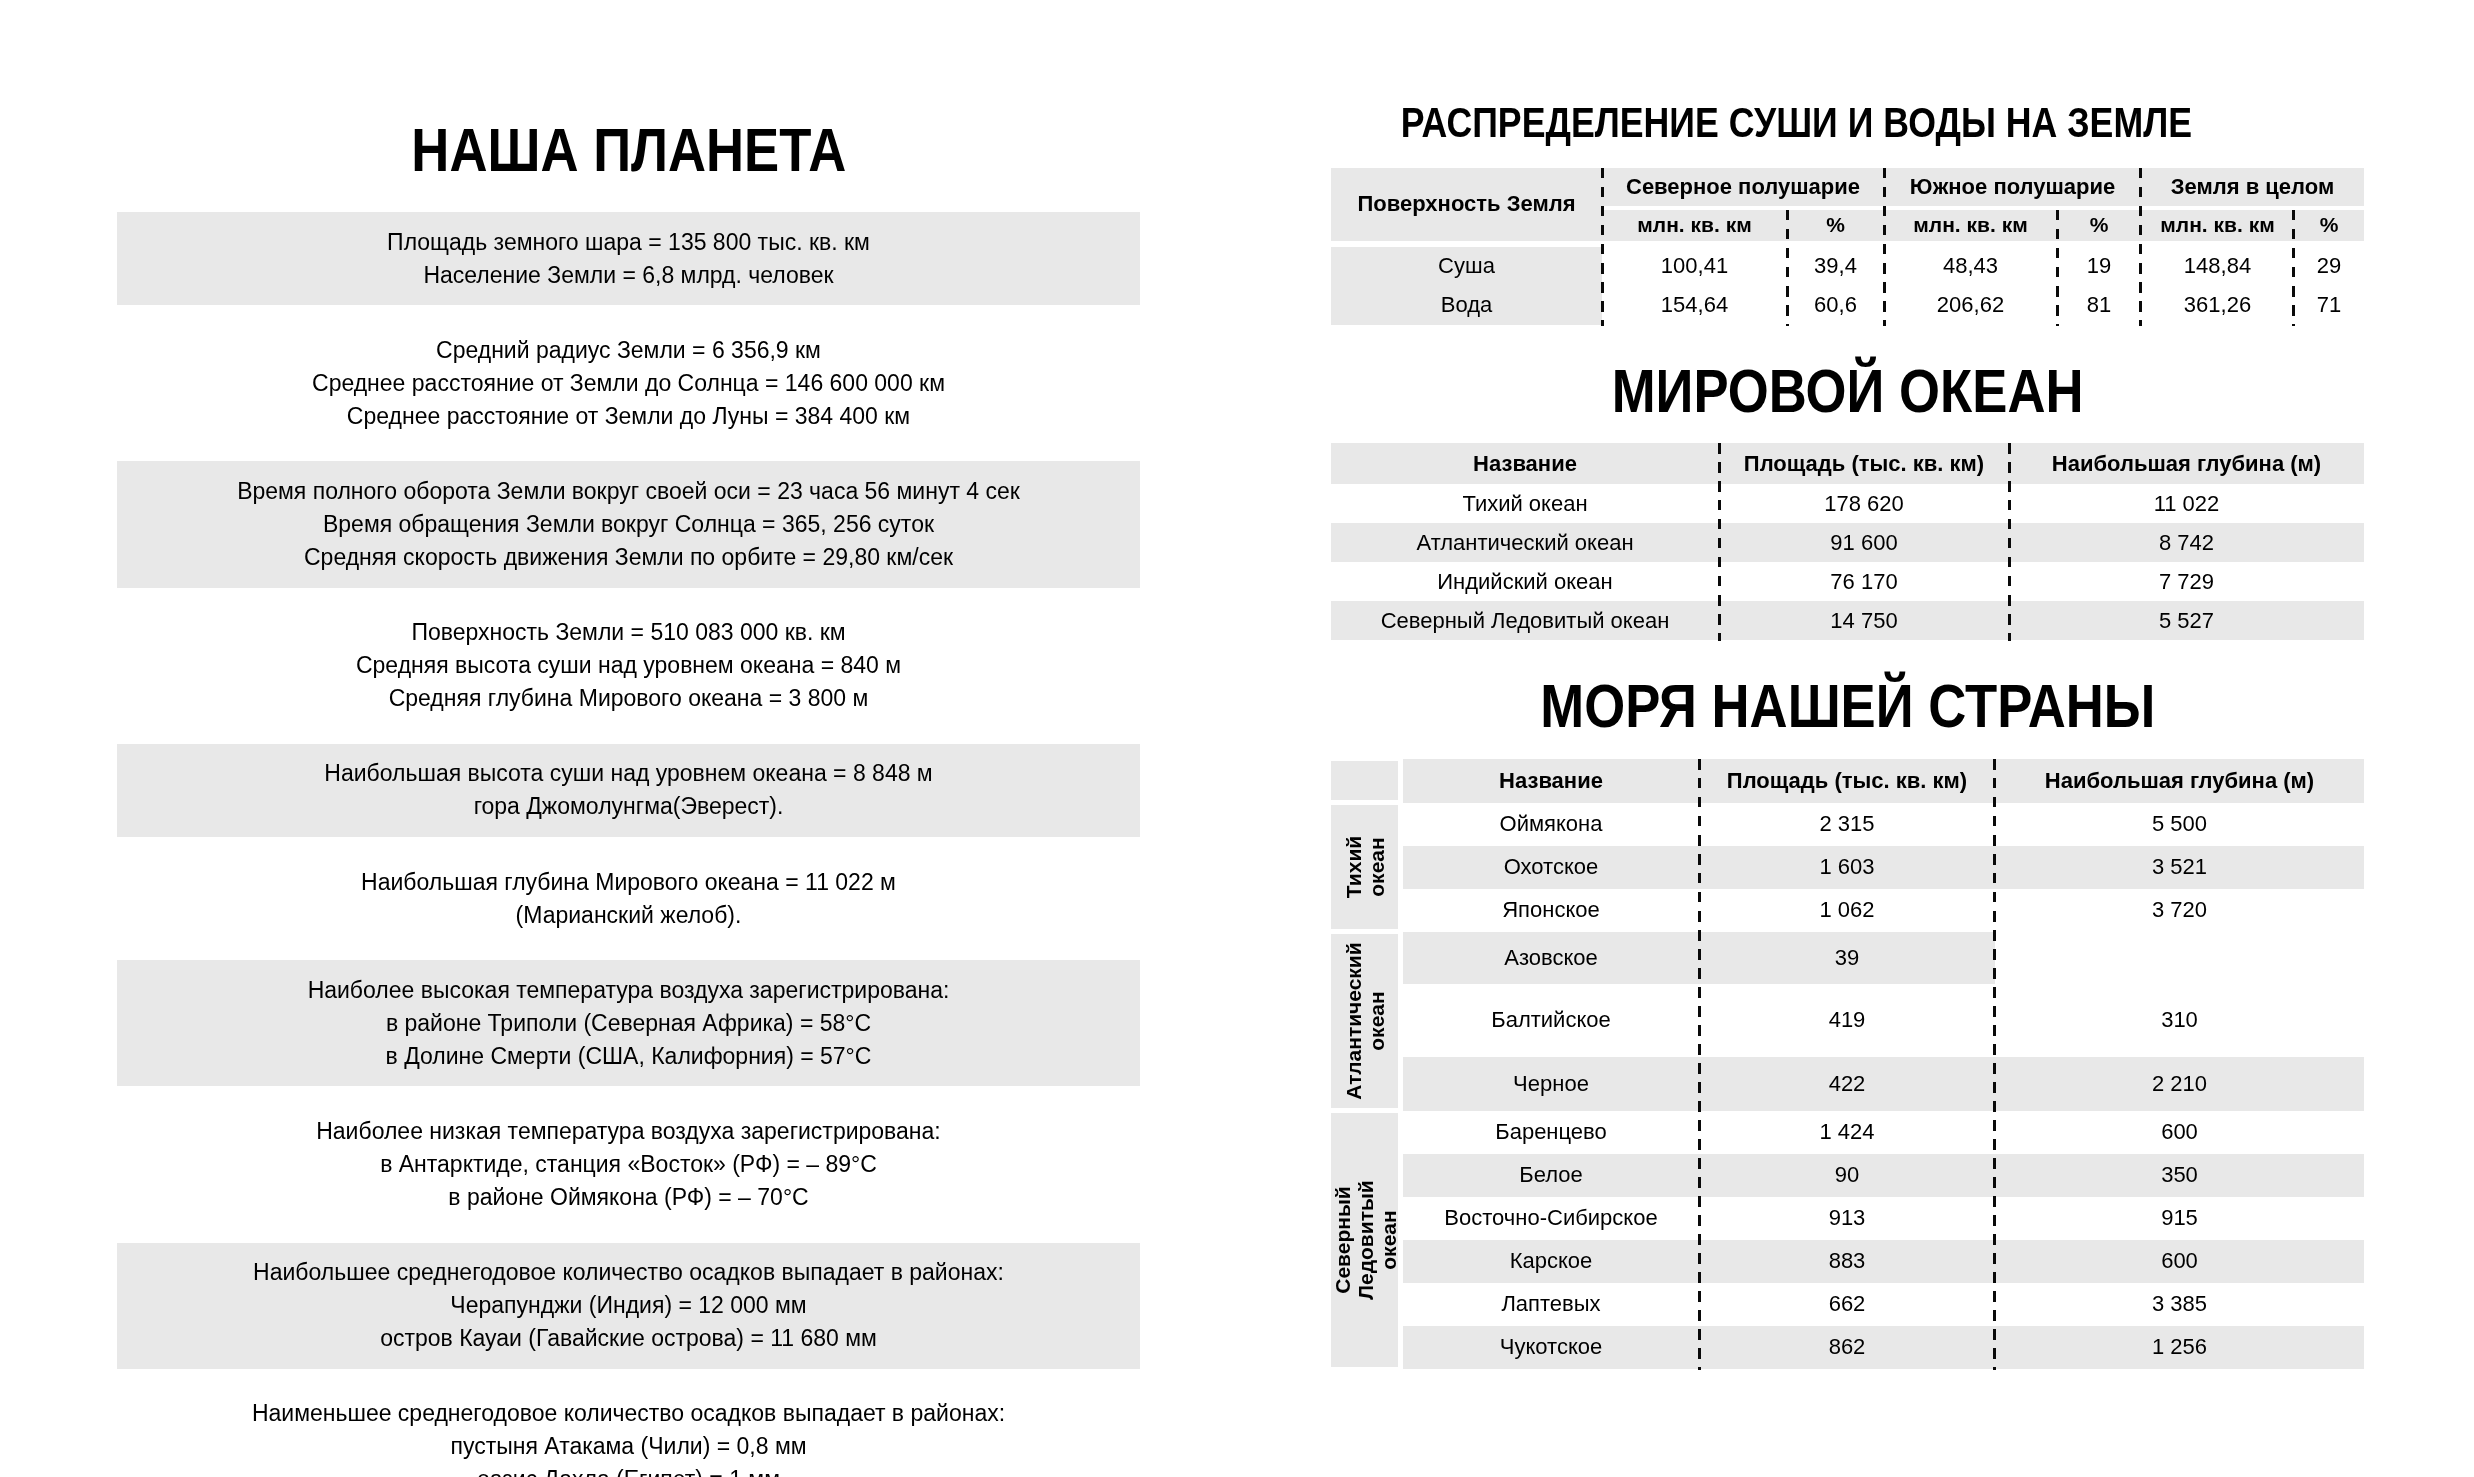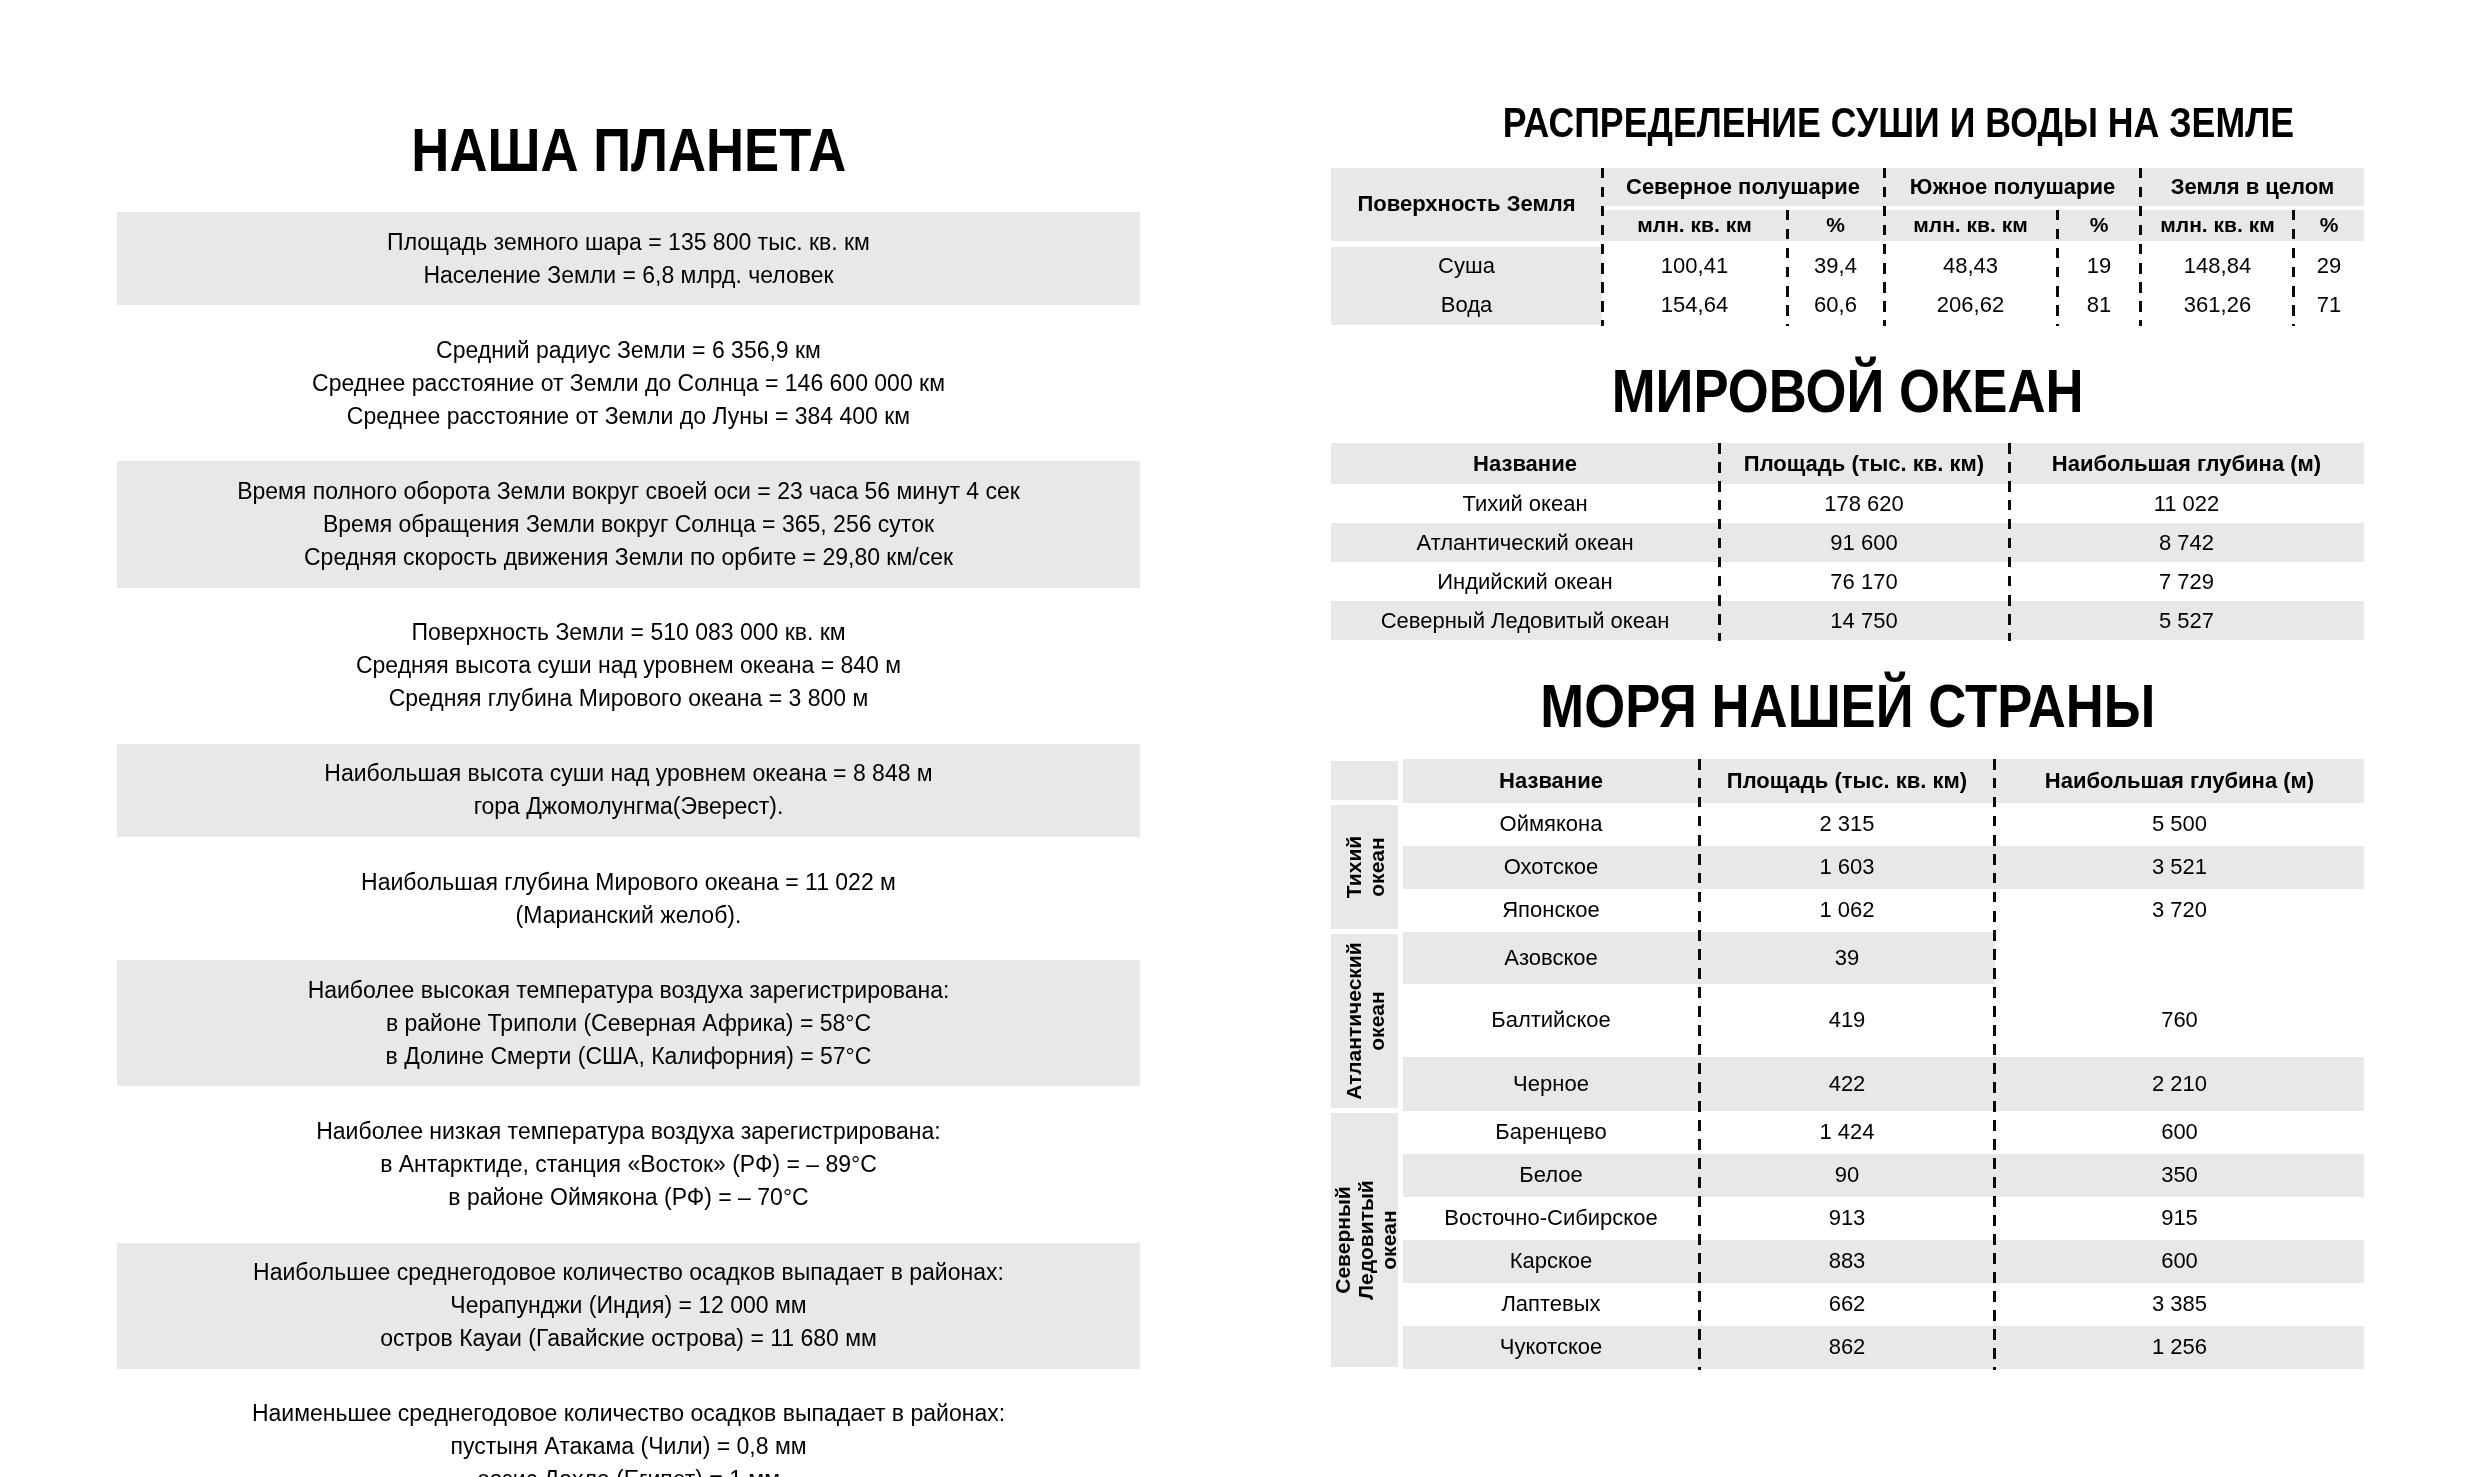--- a/index.html
+++ b/index.html
@@ -21,21 +21,21 @@
 
   
   .left-col{position:absolute;left:117px;top:116px;width:1023px;}
   .left-col .big-title{margin-bottom:28px;}
   .block{padding:13.6px 8.6px;margin-bottom:15px;text-align:center;
          font-size:23px;line-height:33px;}
   .block.shaded{background:#e8e8e8;}
 
   
   .right-col{position:absolute;left:1331px;top:99px;width:1033px;}
-  .title1{text-align:right;font-size:42px;line-height:48px;font-weight:700;margin-bottom:21px;}
+  .title1{text-align:left;font-size:42px;line-height:48px;font-weight:700;margin-bottom:21px;}
   .sec-title{margin:32px 0 18.5px 0;text-align:center;}
 
   
   .t1{position:relative;width:1033px;display:grid;
       grid-template-columns:271px 185px 97px 173px 84px 153px 70px;
       grid-template-rows:38px 3.7px 31px 6.2px 39px 39px;
       font-size:22px;}
   .t1 .hd{font-size:22px;}
   .t1 .sub{font-size:21px;}
 
@@ -223,21 +223,21 @@
 
         <div class="c" style="grid-column:1;grid-row:4">Японское</div>
         <div class="c" style="grid-column:2;grid-row:4">1 062</div>
         <div class="c" style="grid-column:3;grid-row:4">3 720</div>
 
         <div class="c g" style="grid-column:1;grid-row:5">Азовское</div>
         <div class="c g" style="grid-column:2;grid-row:5">39</div>
 
         <div class="c" style="grid-column:1;grid-row:6">Балтийское</div>
         <div class="c" style="grid-column:2;grid-row:6">419</div>
-        <div class="c" style="grid-column:3;grid-row:6">760</div>
+        <div class="c" style="grid-column:3;grid-row:6">310</div>
 
         <div class="c g" style="grid-column:1;grid-row:7">Черное</div>
         <div class="c g" style="grid-column:2;grid-row:7">422</div>
         <div class="c g" style="grid-column:3;grid-row:7">2 210</div>
 
         <div class="c" style="grid-column:1;grid-row:8">Баренцево</div>
         <div class="c" style="grid-column:2;grid-row:8">1 424</div>
         <div class="c" style="grid-column:3;grid-row:8">600</div>
 
         <div class="c g" style="grid-column:1;grid-row:9">Белое</div>

